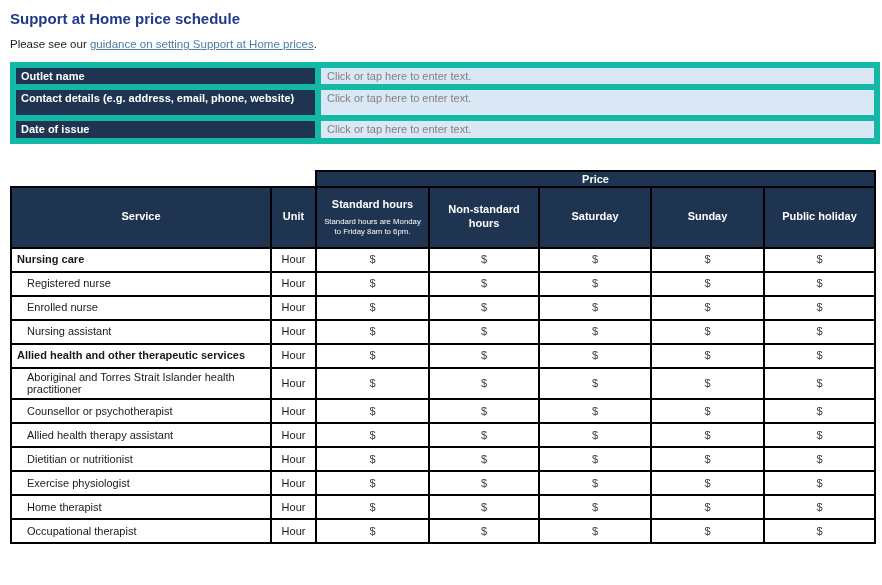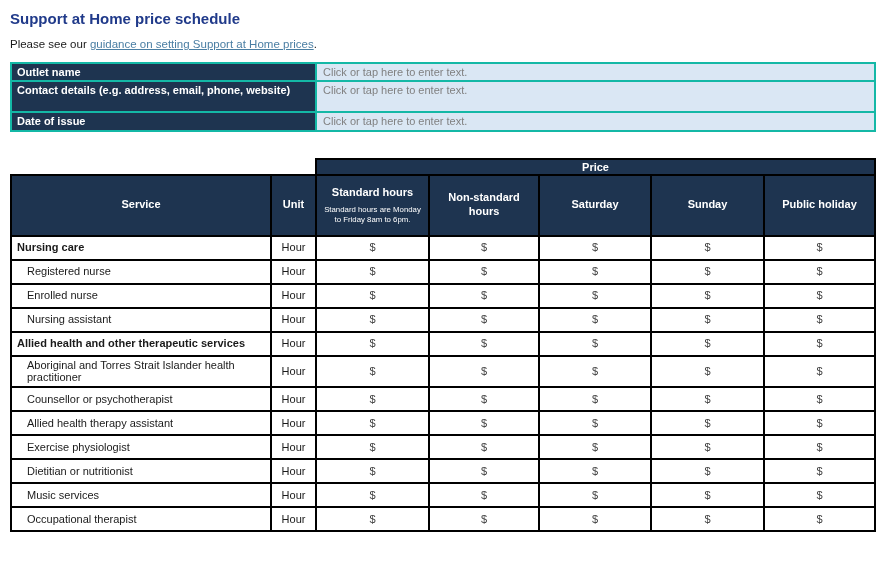--- a/index.html
+++ b/index.html
@@ -41,21 +41,21 @@
   }
 
   
   table.info-table{
     border-collapse:collapse;
     table-layout:fixed;
     width:864px;
     margin-top:10px;
   }
   table.info-table td{
-    border:2px solid #14b8a6;
+    border:6px solid #14b8a6;
     vertical-align:top;
     font-size:11px;
     line-height:1.3;
   }
   td.info-label{
     background:var(--navy);
     color:#ffffff;
     font-weight:bold;
     padding:1px 5px;
   }
@@ -259,39 +259,39 @@
         <tr class="sub-row">
           <td class="svc">Allied health therapy assistant</td>
           <td class="unit">Hour</td>
           <td class="price">$</td>
           <td class="price">$</td>
           <td class="price">$</td>
           <td class="price">$</td>
           <td class="price">$</td>
         </tr>
         <tr class="sub-row">
+          <td class="svc">Dietitian or nutritionist</td>
+          <td class="unit">Hour</td>
+          <td class="price">$</td>
+          <td class="price">$</td>
+          <td class="price">$</td>
+          <td class="price">$</td>
+          <td class="price">$</td>
+        </tr>
+        <tr class="sub-row">
           <td class="svc">Exercise physiologist</td>
           <td class="unit">Hour</td>
           <td class="price">$</td>
           <td class="price">$</td>
           <td class="price">$</td>
           <td class="price">$</td>
           <td class="price">$</td>
         </tr>
         <tr class="sub-row">
-          <td class="svc">Dietitian or nutritionist</td>
-          <td class="unit">Hour</td>
-          <td class="price">$</td>
-          <td class="price">$</td>
-          <td class="price">$</td>
-          <td class="price">$</td>
-          <td class="price">$</td>
-        </tr>
-        <tr class="sub-row">
-          <td class="svc">Music services</td>
+          <td class="svc">Home therapist</td>
           <td class="unit">Hour</td>
           <td class="price">$</td>
           <td class="price">$</td>
           <td class="price">$</td>
           <td class="price">$</td>
           <td class="price">$</td>
         </tr>
         <tr class="sub-row">
           <td class="svc">Occupational therapist</td>
           <td class="unit">Hour</td>

